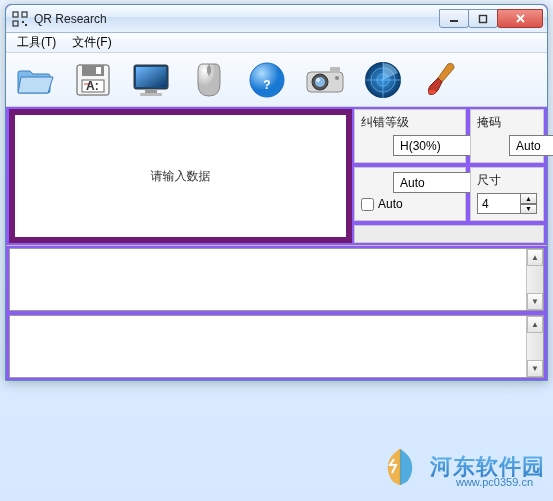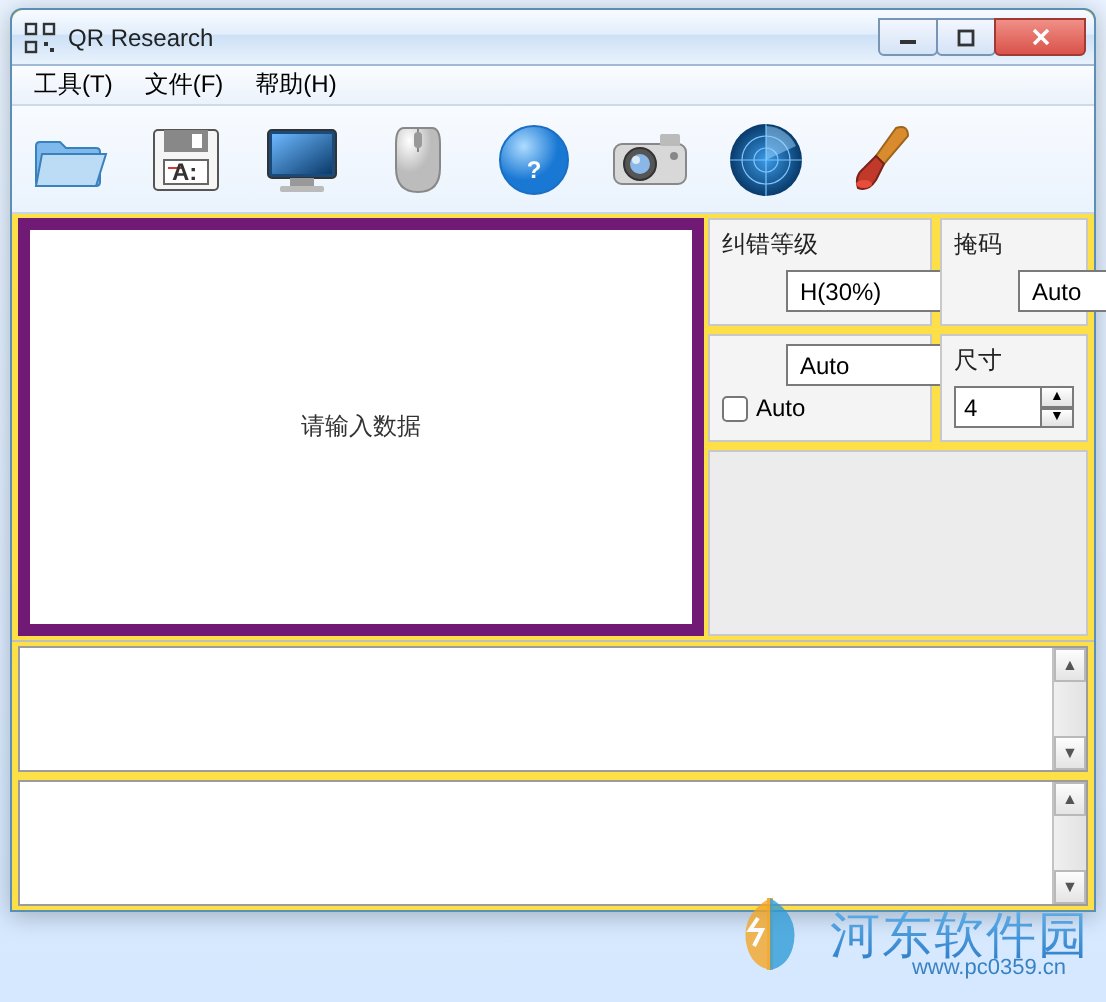--- a/index.html
+++ b/index.html
@@ -1,18 +1,18 @@
 <!DOCTYPE html>
 <html><head>
 <meta charset="utf-8">
 <style>
 * { box-sizing: border-box; margin: 0; padding: 0; font-family: "Microsoft YaHei", SimSun, sans-serif; font-size: 12px; }
 body { background: linear-gradient(180deg, #e8f3ff 0%, #d5e8ff 100%); width: 553px; height: 501px; overflow: hidden; position: relative; }
 
-.window { position: absolute; left: 5px; top: 4px; width: 543px; height: 452px; background: #fde047; border: 1px solid #5a8fb8; border-radius: 6px 6px 0 0; box-shadow: 0 2px 12px rgba(0,0,0,.25); display: flex; flex-direction: column; }
+.window { position: absolute; left: 5px; top: 4px; width: 543px; height: 377px; background: #8b5cf6; border: 1px solid #5a8fb8; border-radius: 6px 6px 0 0; box-shadow: 0 2px 12px rgba(0,0,0,.25); display: flex; flex-direction: column; }
 
 .titlebar { height: 28px; background: linear-gradient(180deg, #f7fbff 0%, #e2eefc 45%, #cde0f6 46%, #e8f2fd 100%); border-bottom: 1px solid #9fb9d6; border-radius: 6px 6px 0 0; display: flex; align-items: center; padding: 0 4px 0 6px; }
 .titlebar .appicon { width: 16px; height: 16px; margin-right: 6px; display:flex; align-items:center; justify-content:center; }
 .titlebar .title { flex: 1; color: #222; }
 .wcbtns { display: flex; gap: 0; }
 .wcbtn { width: 30px; height: 19px; border: 1px solid #7a94b3; border-radius: 0 0 3px 3px; background: linear-gradient(180deg,#f3f7ff,#d4e3f6); display:flex; align-items:center; justify-content:center; margin-left:-1px; cursor:pointer; }
 .wcbtn.min { border-top-left-radius:0; }
 .wcbtn.close { width: 46px; background: linear-gradient(180deg,#f08f87,#d9534a); border-color:#a03a33; color:#fff; }
 .wcbtn svg { display:block; }
 
@@ -40,21 +40,21 @@
 .spinner div { flex:1; border:1px solid #7a7a7a; background:linear-gradient(180deg,#fefefe,#e3e3e3); display:flex; align-items:center; justify-content:center; font-size:7px; cursor:pointer; margin-left:-1px; }
 .preview { flex:1; border:1px solid #c8c8c8; background:#ececec; margin-top:4px; }
 
 .bottompanes { height: 134px; display:flex; flex-direction:column; }
 .bpane { flex:1; border:1px solid #9c9c9c; margin:2px 3px; background:#fff; position:relative; }
 .bpane .scroll { position:absolute; right:0; top:0; bottom:0; width:17px; background:linear-gradient(90deg,#f0f0f0,#e2e2e2); border-left:1px solid #c3c3c3; }
 .sbbtn { height:17px; background:linear-gradient(180deg,#fdfdfd,#e4e4e4); border:1px solid #b9b9b9; display:flex; align-items:center; justify-content:center; font-size:8px; color:#555; }
 .sbbtn.bot { position:absolute; bottom:0; left:0; right:0; }
 
 .watermark { position:absolute; right:8px; bottom:10px; display:flex; align-items:center; gap:6px; opacity:.92; pointer-events:none; }
-.watermark .wtxt { font-size:25px; font-weight:400; background:linear-gradient(180deg,#5db4ee,#1e6fbf); -webkit-background-clip:text; background-clip:text; color:transparent; letter-spacing:1px; }
+.watermark .wtxt { font-size:22px; font-weight:700; background:linear-gradient(180deg,#5db4ee,#1e6fbf); -webkit-background-clip:text; background-clip:text; color:transparent; letter-spacing:1px; }
 .watermark .wurl { position:absolute; right:12px; bottom:-6px; font-size:11px; color:#2a7abf; }
 .wicon { width:48px; height:48px; }
 </style>
 </head>
 <body>
 
 <div class="window">
 
   <div class="titlebar">
     <span class="appicon">
@@ -83,21 +83,20 @@
             <line x1="2" y1="2" x2="9" y2="9" stroke="#fff" stroke-width="1.8"></line>
             <line x1="9" y1="2" x2="2" y2="9" stroke="#fff" stroke-width="1.8"></line>
           </svg>
         </div>
     </div>
   </div>
 
   <div class="menubar">
     <div class="menuitem">工具(T)</div>
     <div class="menuitem">文件(F)</div>
-    <div class="menuitem">帮助(H)</div>
   </div>
 
   <div class="toolbar">
     <div class="tbtn">
       <svg width="40" height="34" viewBox="0 0 40 34">
           <path d="M3 10 L3 28 Q3 30 5 30 L33 30 Q35 30 35 28 L35 13 Q35 11 33 11 L18 11 L15 8 L5 8 Q3 8 3 10 Z" fill="#7fb8ea" stroke="#3a80bd"></path>
           <path d="M6 14 L38 14 L33 30 L3 30 Z" fill="#bcdcf6" stroke="#3a80bd"></path>
         </svg>
     </div>
     <div class="tbtn">

